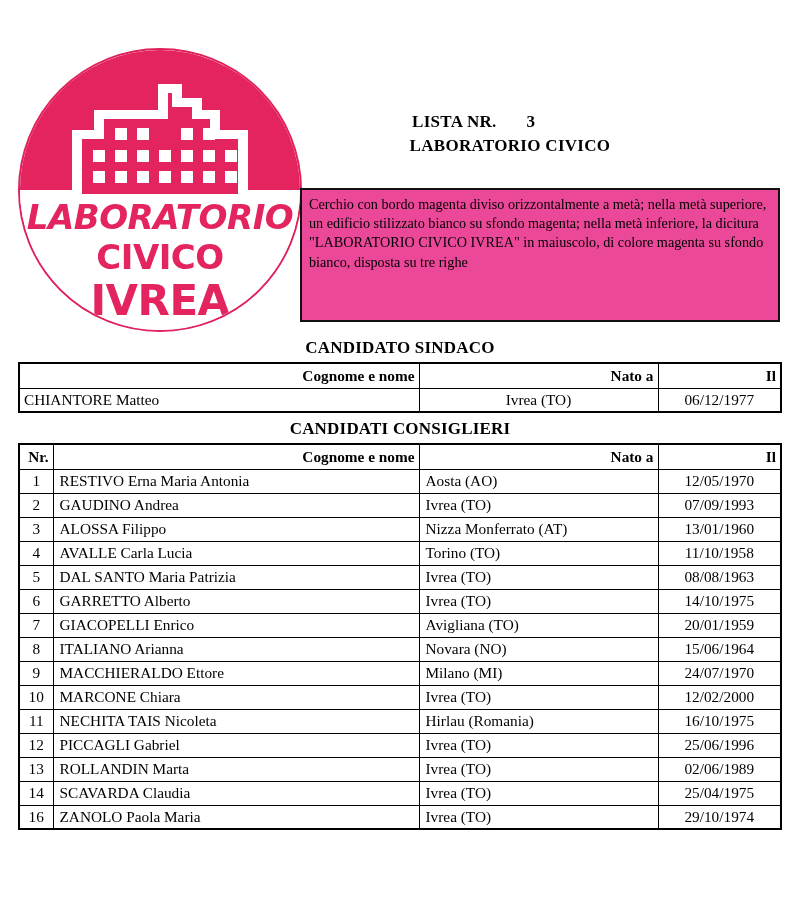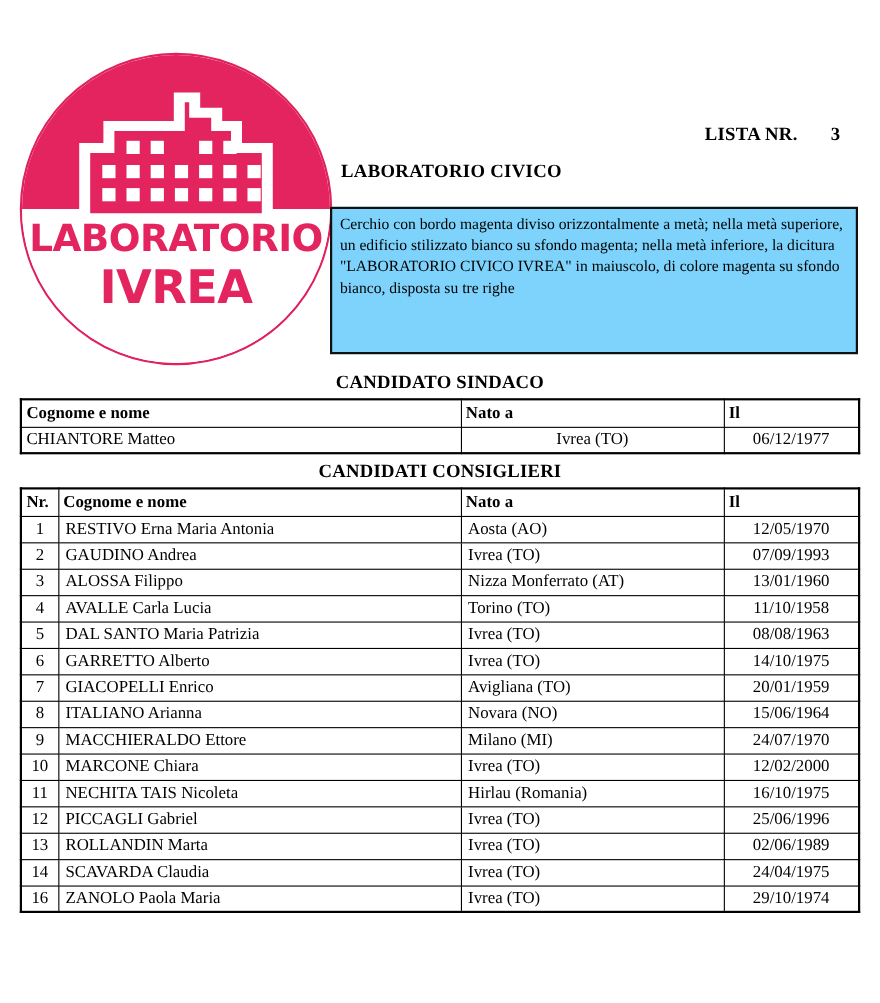--- a/index.html
+++ b/index.html
@@ -63,60 +63,60 @@
     left: 0;
     top: 150px;
     width: 100%;
     text-align: center;
     color: #e3245f;
     font-family: "DejaVu Sans", sans-serif;
     font-weight: bold;
     letter-spacing: -0.5px;
     line-height: 1.0;
   }
-  .logo-line-1 { font-size: 34px; }
+  .logo-line-1 { font-size: 34px; font-style: italic; }
   .logo-line-2 { font-size: 34px; margin-top: 6px; }
   .logo-line-3 { font-size: 42px; margin-top: 6px; }
 
   
   #lista-nr-line {
     position: absolute;
-    left: 424px;
+    left: 412px;
     top: 112px;
     width: 340px;
-    text-align: right;
+    text-align: left;
     font-size: 17px;
     font-weight: bold;
     font-family: "Liberation Serif", serif;
     letter-spacing: 0.3px;
   }
   #lista-nr-value { display: inline-block; margin-left: 30px; }
 
   
   #lista-name {
     position: absolute;
     left: 310px;
-    top: 146px;
+    top: 136px;
     width: 400px;
-    text-align: left;
+    text-align: center;
     font-size: 17px;
     font-weight: bold;
     letter-spacing: 0.3px;
   }
 
   
   #symbol-description-box {
     position: absolute;
     left: 300px;
     top: 188px;
     width: 480px;
     height: 134px;
     border: 2px solid #111111;
     padding: 5px 7px 4px 7px;
-    background: #7dd3fc;
+    background: #ec4899;
   }
   #symbol-description-text {
     font-size: 14.2px;
     line-height: 1.355;
     text-align: left;
   }
 
   
   .section-title {
     text-align: center;
@@ -141,21 +141,21 @@
     border: 1px solid #000000;
     font-size: 15.3px;
     height: 24px;
     padding: 0 4px;
     font-weight: normal;
     overflow: hidden;
     white-space: nowrap;
   }
   .data-table thead th {
     font-weight: bold;
-    text-align: left;
+    text-align: right;
     height: 25px;
   }
   
   #sindaco-table col.c-name  { width: 400px; }
   #sindaco-table col.c-place { width: 239px; }
   #sindaco-table col.c-date  { width: 123px; }
   #sindaco-table td.cell-name  { text-align: left; }
   #sindaco-table td.cell-place { text-align: center; }
   #sindaco-table td.cell-date  { text-align: center; }
 
@@ -229,20 +229,21 @@
       <rect fill="#ffffff" x="31" y="95" width="12" height="12"></rect>
       <rect fill="#ffffff" x="53" y="95" width="12" height="12"></rect>
       <rect fill="#ffffff" x="75" y="95" width="12" height="12"></rect>
       <rect fill="#ffffff" x="97" y="95" width="12" height="12"></rect>
       <rect fill="#ffffff" x="119" y="95" width="12" height="12"></rect>
       <rect fill="#ffffff" x="141" y="95" width="12" height="12"></rect>
       <rect fill="#ffffff" x="163" y="95" width="12" height="12"></rect>
     </svg>
     <div id="logo-wordmark">
       <div class="logo-line-1">LABORATORIO</div>
+      <div class="logo-line-2">CIVICO</div>
       <div class="logo-line-3">IVREA</div>
     </div>
   </div>
 
   <div id="lista-nr-line">
     <span>LISTA NR.</span><span id="lista-nr-value">3</span>
   </div>
 
   <div id="lista-name">LABORATORIO CIVICO</div>
 
@@ -369,21 +370,21 @@
       <tr>
         <td class="cell-nr">13</td>
         <td class="cell-name">ROLLANDIN Marta</td>
         <td class="cell-place">Ivrea (TO)</td>
         <td class="cell-date">02/06/1989</td>
       </tr>
       <tr>
         <td class="cell-nr">14</td>
         <td class="cell-name">SCAVARDA Claudia</td>
         <td class="cell-place">Ivrea (TO)</td>
-        <td class="cell-date">24/04/1975</td>
+        <td class="cell-date">25/04/1975</td>
       </tr>
       <tr>
         <td class="cell-nr">16</td>
         <td class="cell-name">ZANOLO Paola Maria</td>
         <td class="cell-place">Ivrea (TO)</td>
         <td class="cell-date">29/10/1974</td>
       </tr>
     </tbody>
 </table>
 

